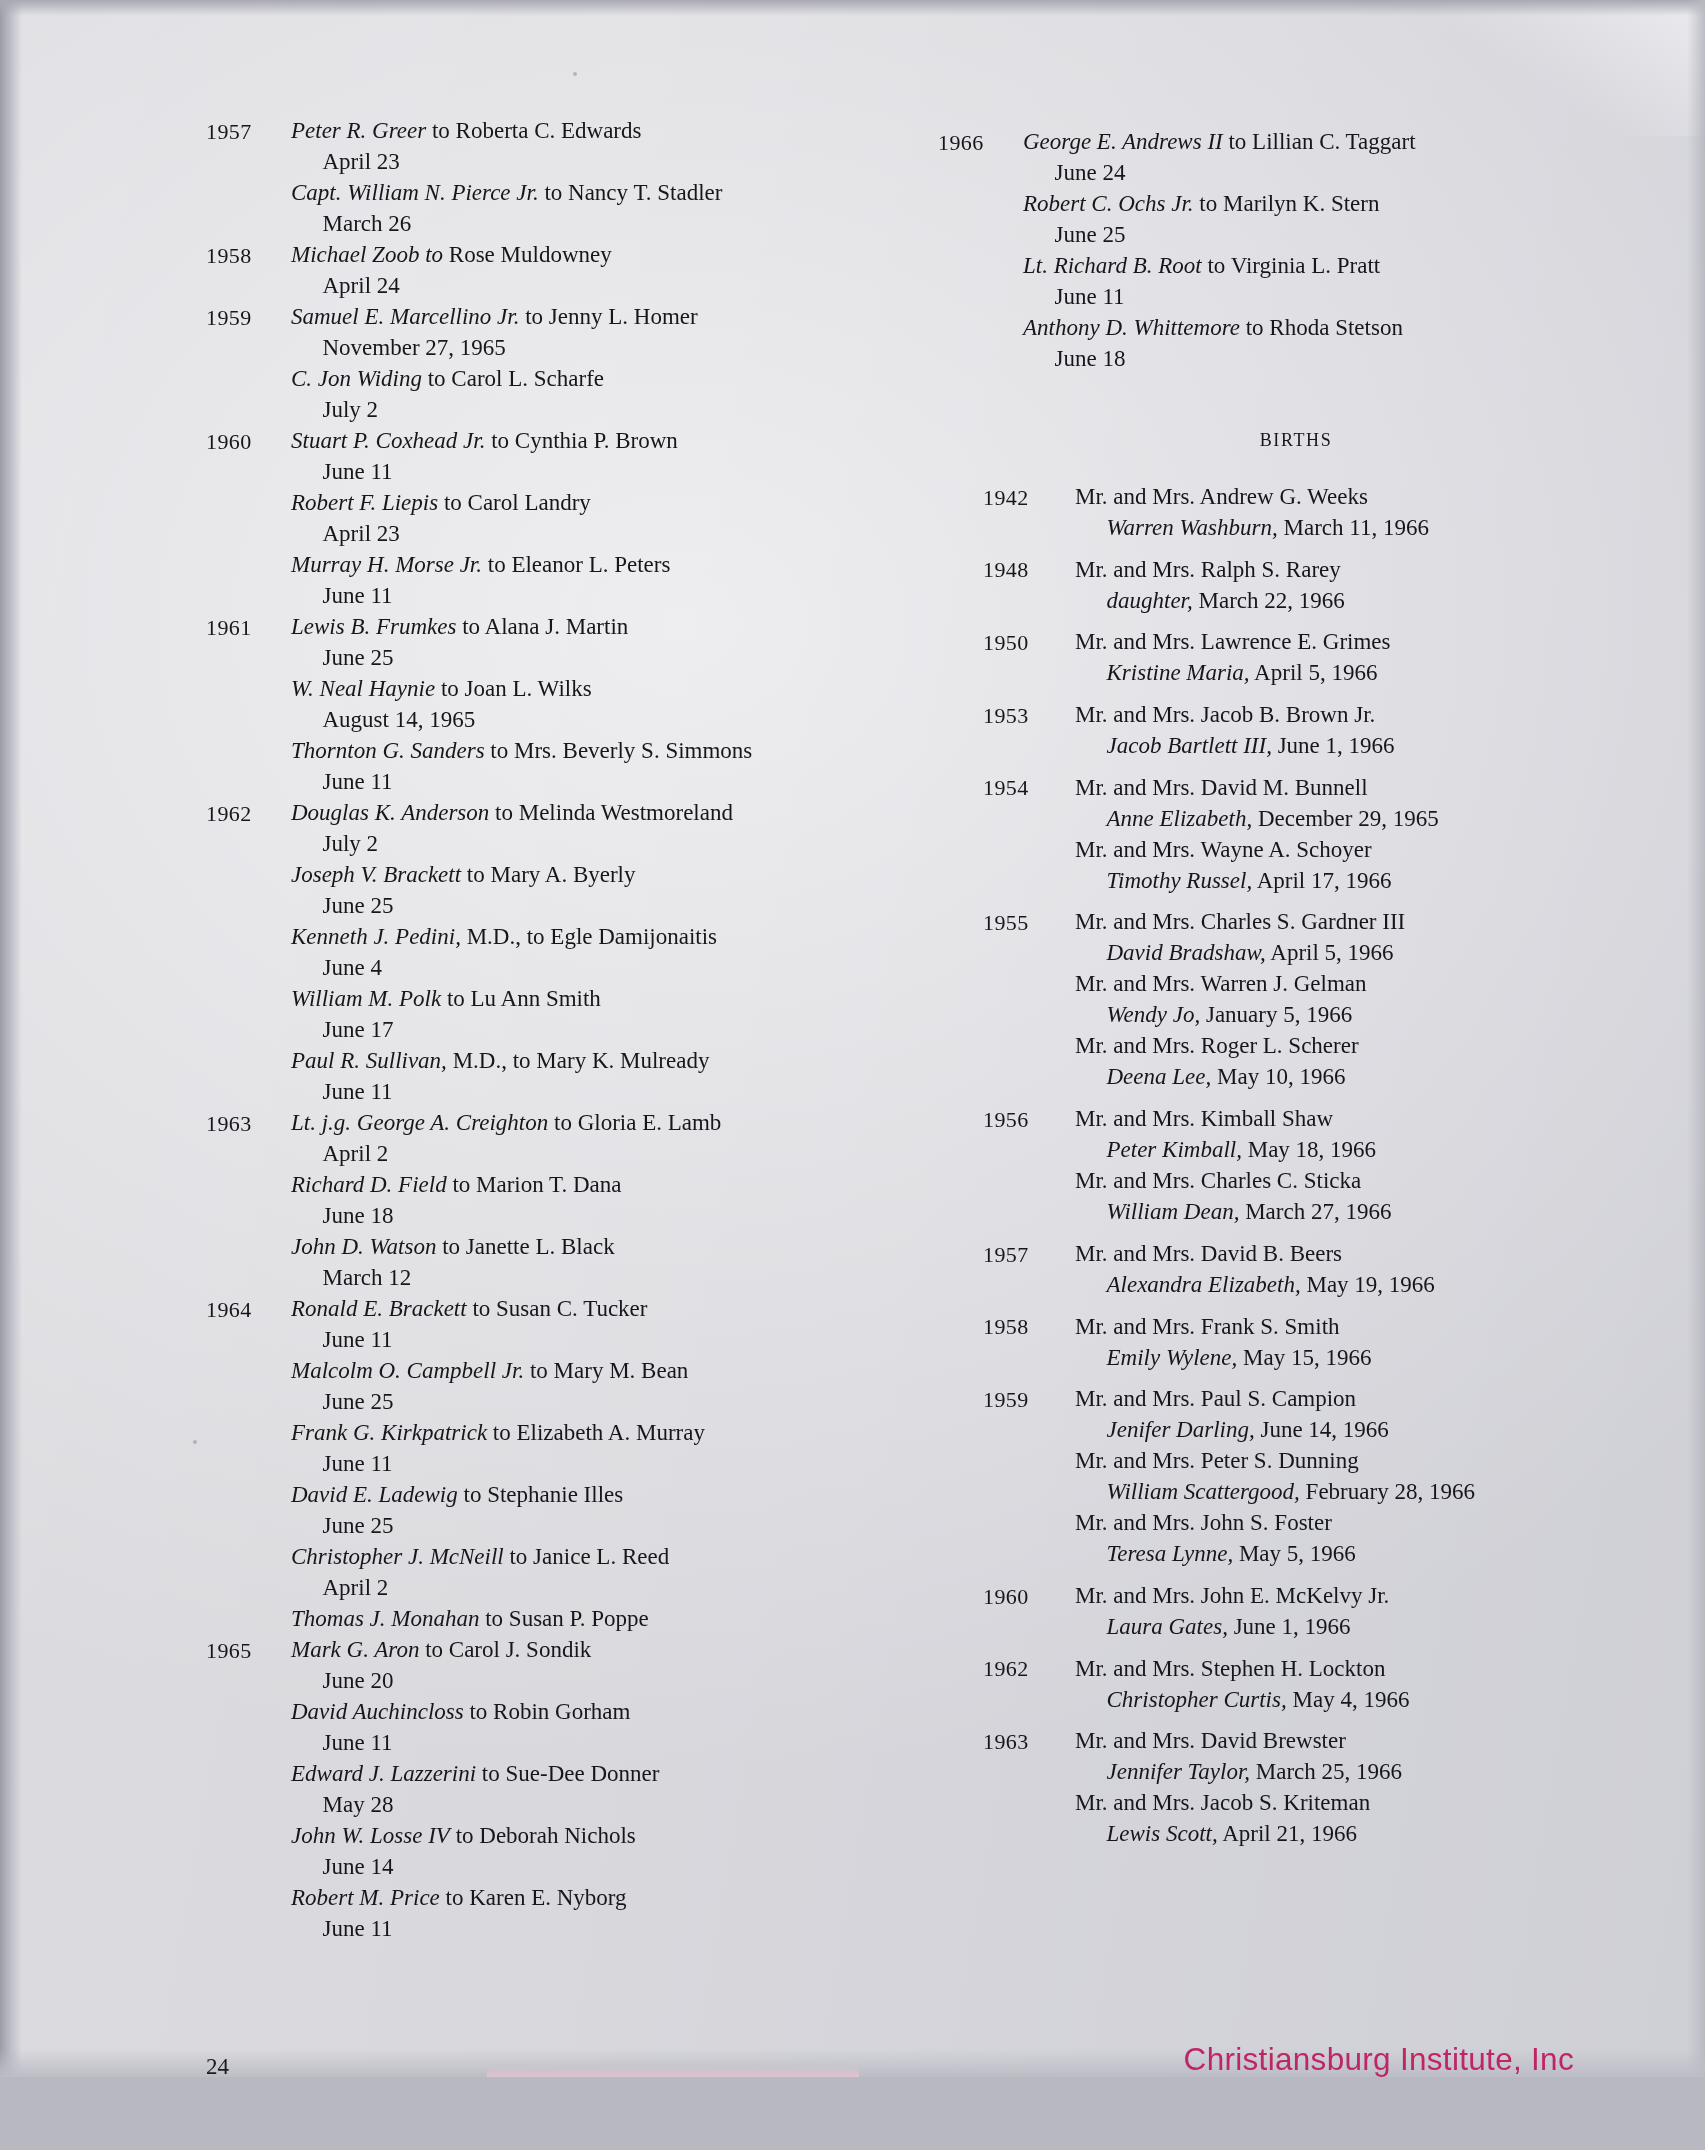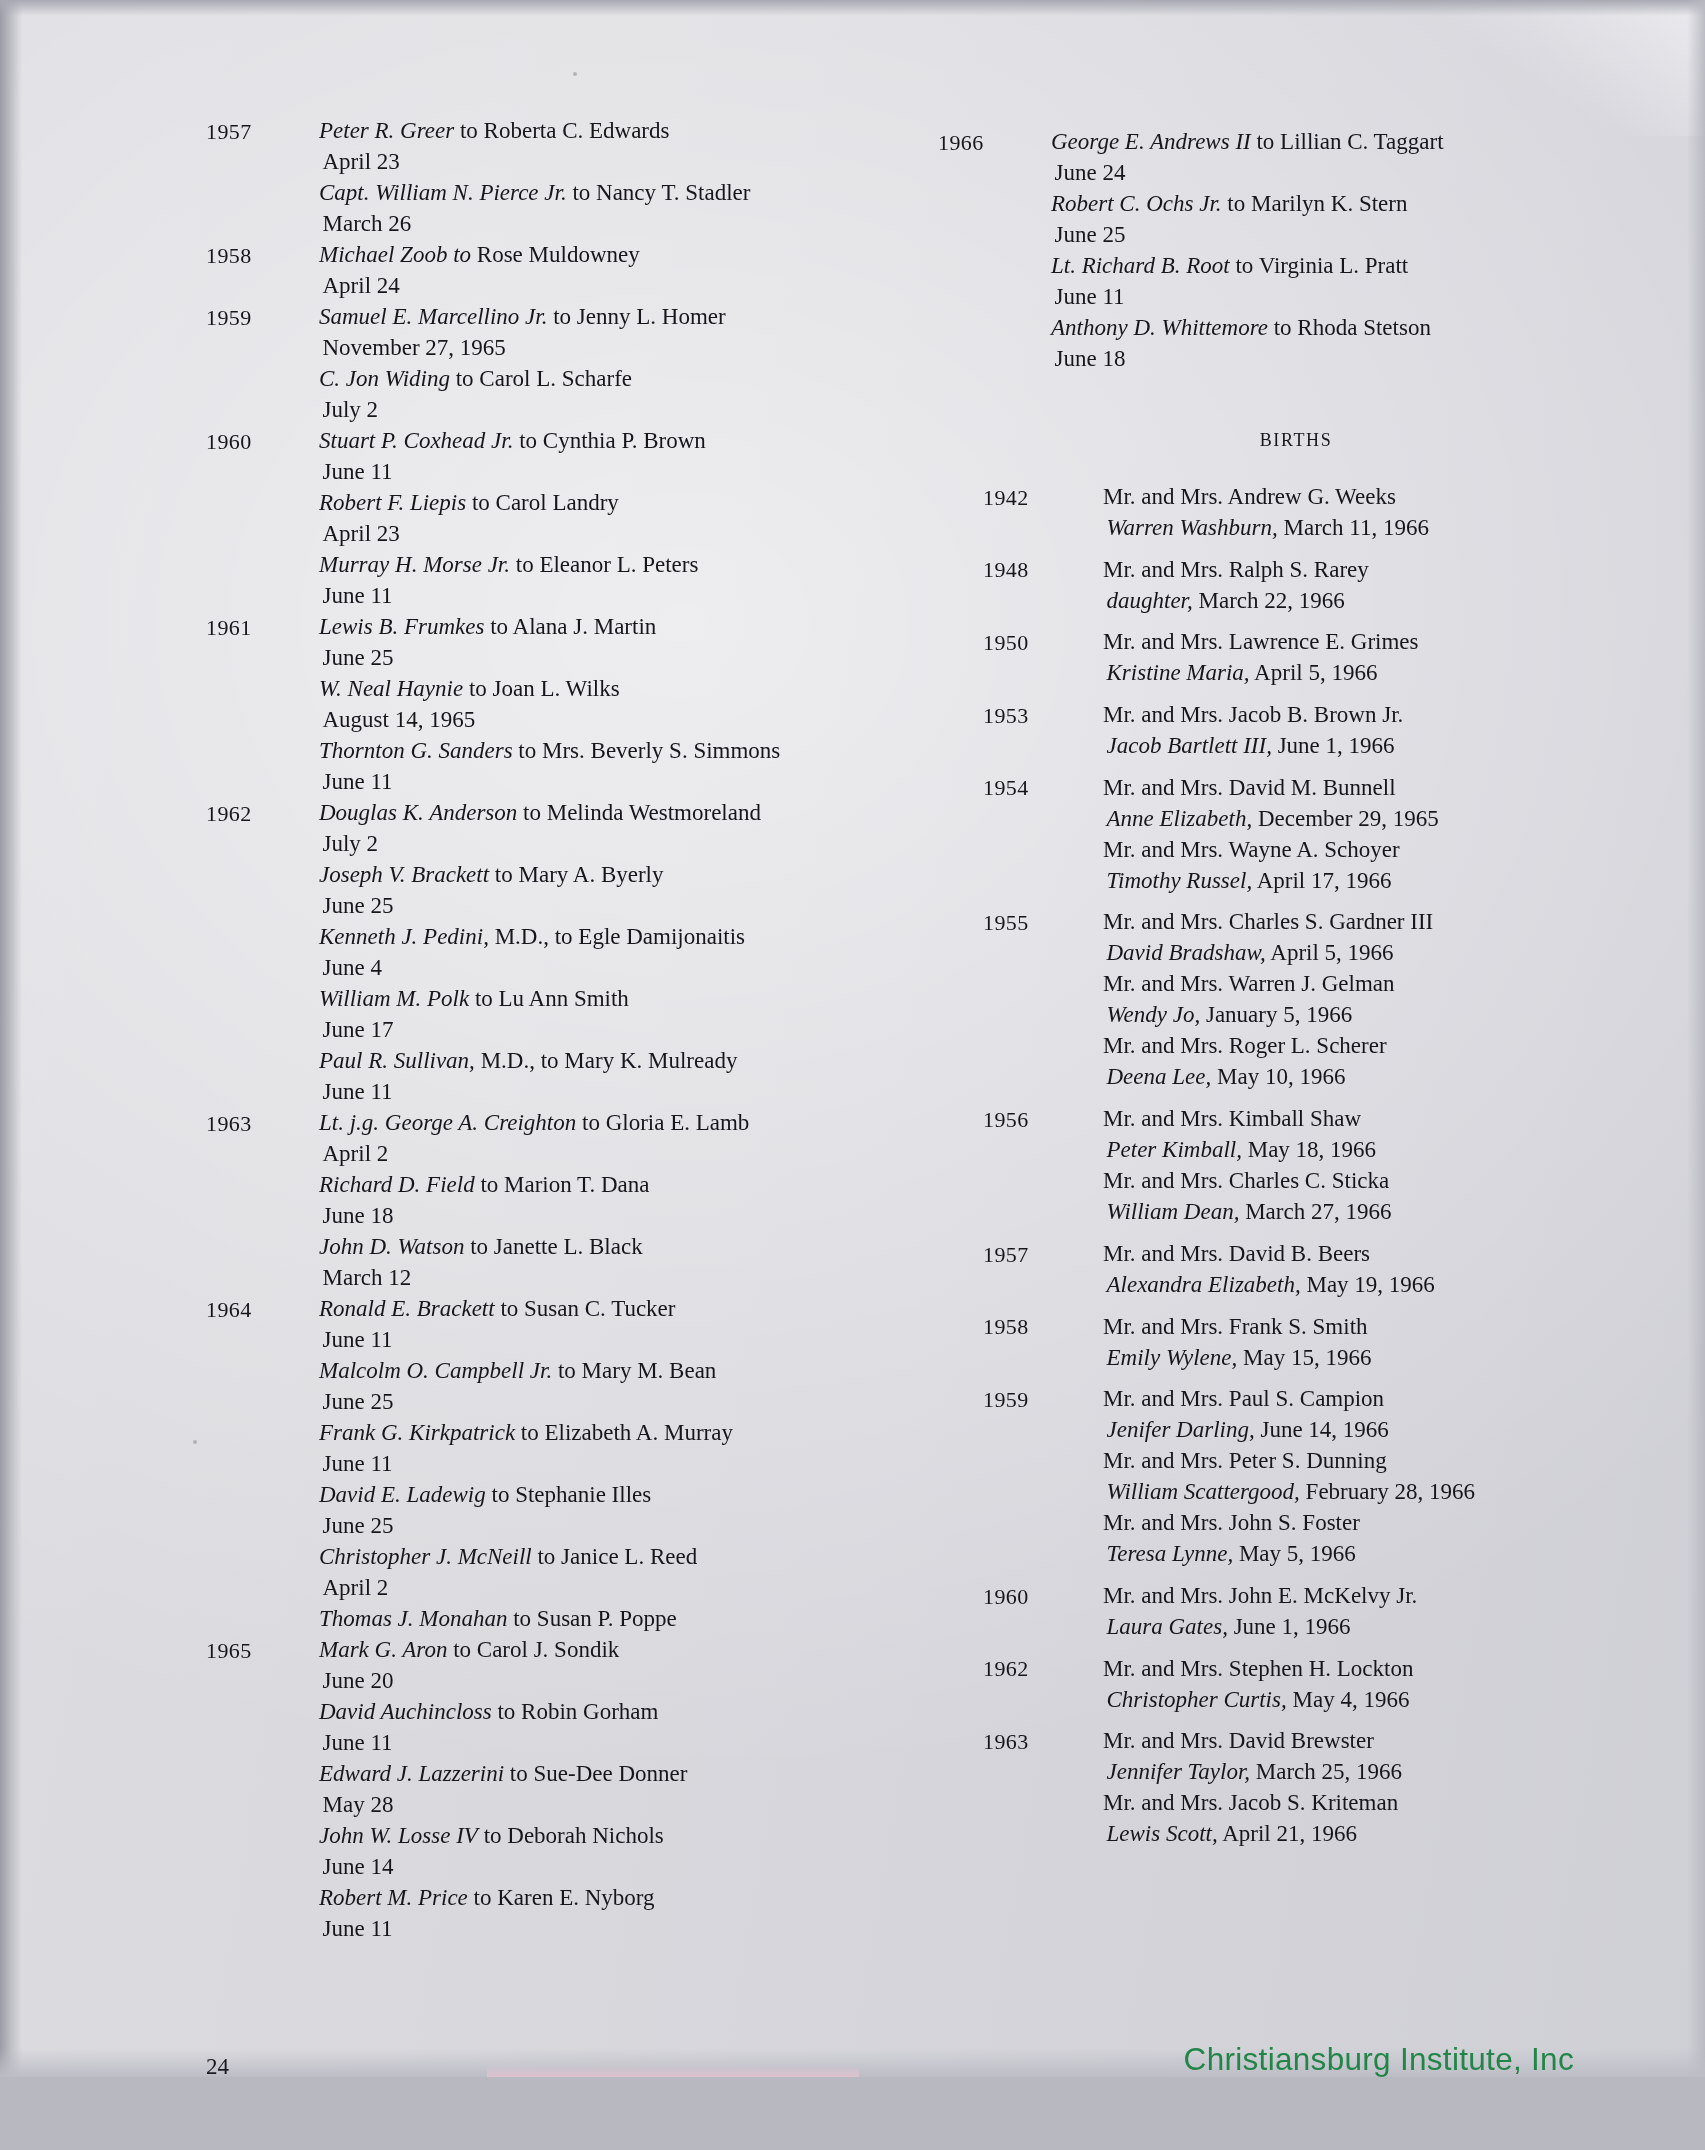--- a/index.html
+++ b/index.html
@@ -91,21 +91,20 @@
   .group {
     flex: 1 1 auto;
   }
   .rec {
     margin-bottom: 0;
   }
   .line1 {
     font-size: 23px;
     line-height: 31px;
     white-space: normal;
-    margin-left: 28px;
   }
   .line2 {
     font-size: 23px;
     line-height: 31px;
     padding-left: 31.5px;
   }
   .it {
     font-style: italic;
   }
   .sec-head {
@@ -125,21 +124,21 @@
     top: 2054px;
     font-size: 23px;
     color: #1a1a20;
   }
   .watermark {
     position: absolute;
     right: 132px;
     top: 2041px;
     font-family: "Liberation Sans", sans-serif;
     font-size: 31.5px;
-    color: #15803d;
+    color: #be185d;
     opacity: .92;
     letter-spacing: 0.3px;
     white-space: nowrap;
   }
   .dustspeck {
     position: absolute;
     width: 4.3px; height: 4.3px;
     background: #8d8d97;
     border-radius: 50%;
     opacity: .55;

